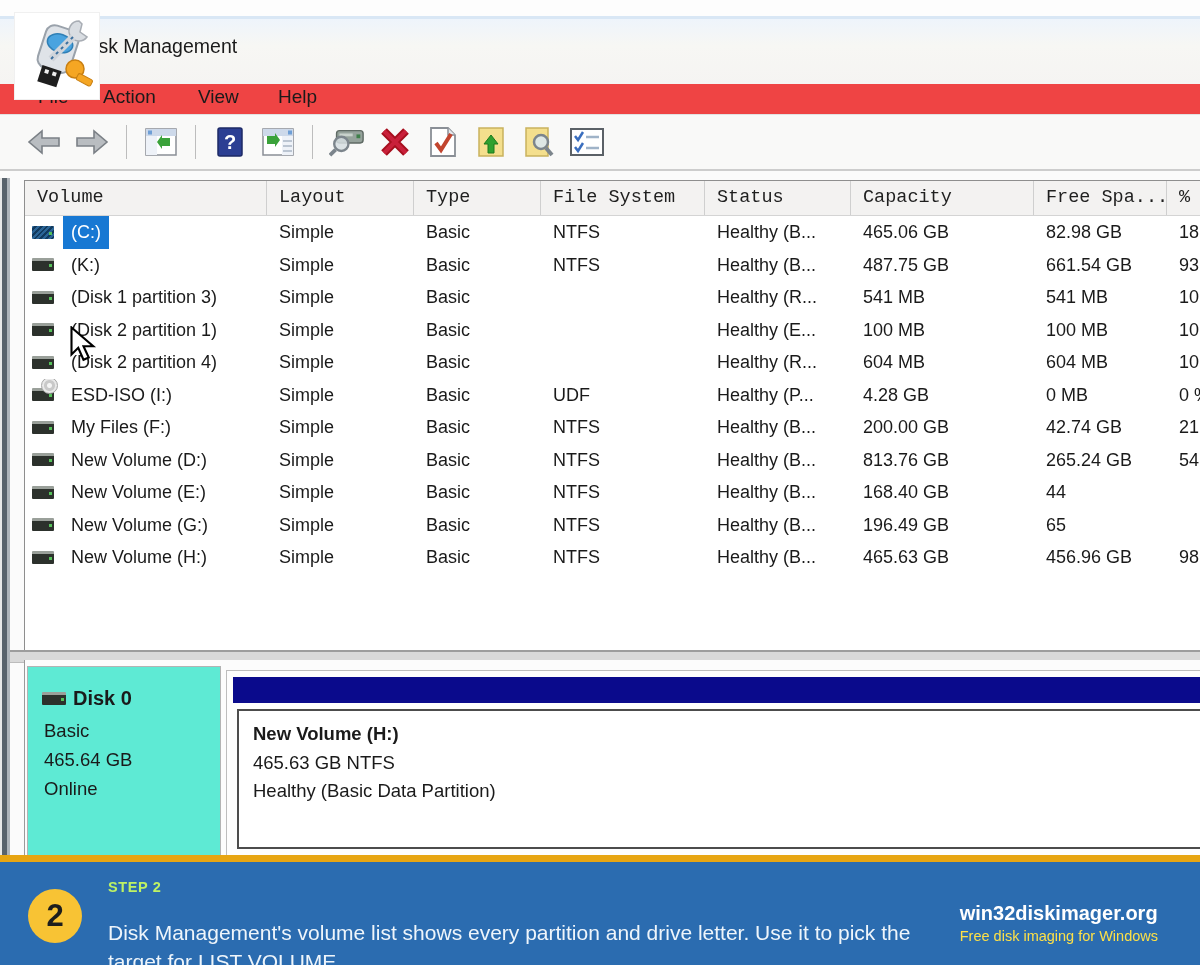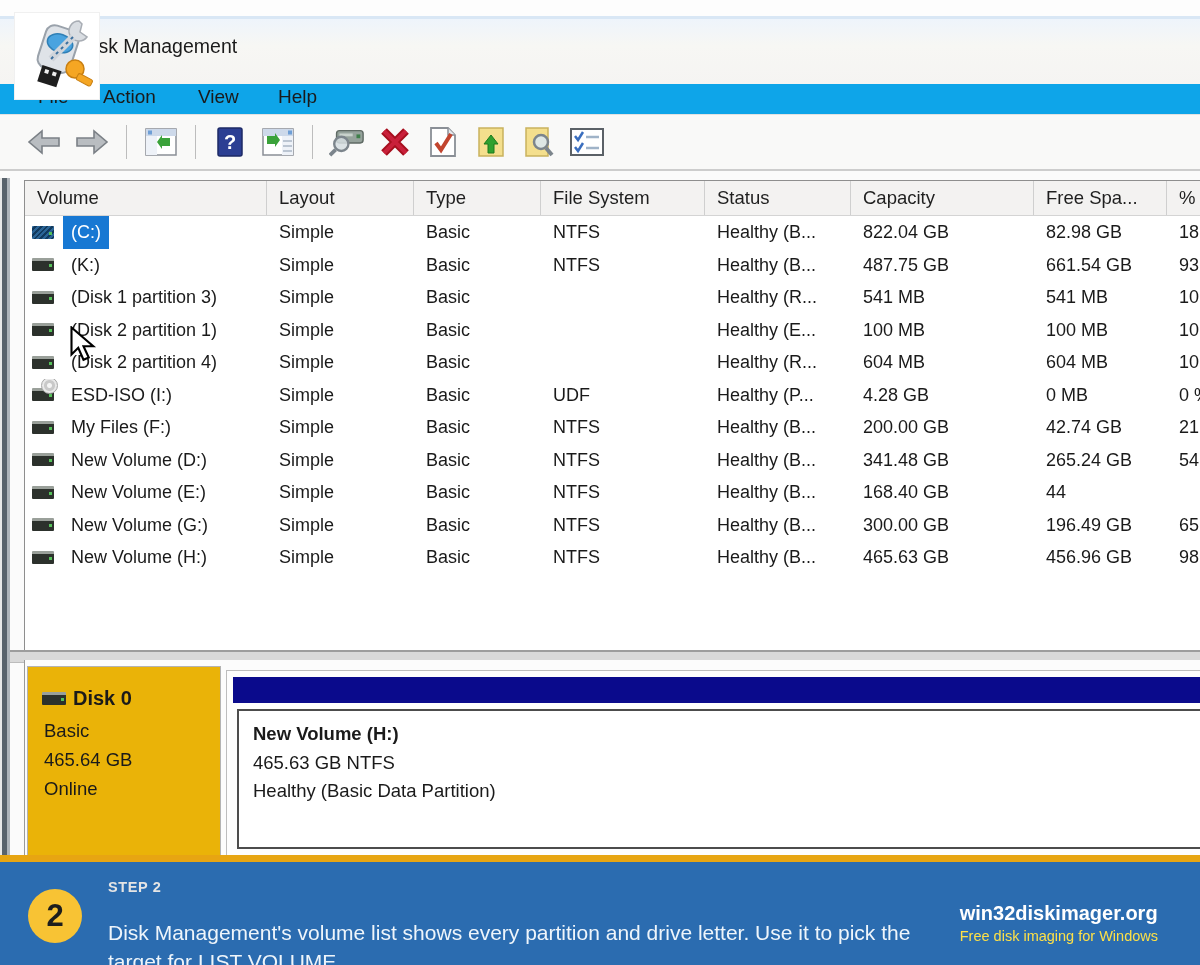--- a/index.html
+++ b/index.html
@@ -9,69 +9,69 @@
     background:#fbfbfb;color:#1a1a1a;
   }
   .window{position:absolute;inset:0;background:#fbfbfb;}
   .top-strip{position:absolute;top:0;left:0;right:0;height:16px;background:#fdfdfd;}
   .titlebar{position:absolute;top:16px;left:0;right:0;height:66px;
     background:linear-gradient(#eef4fb 0%,#f7f7f4 40%,#f5f4f2 100%);
     border-top:3px solid #d9e7f5;}
   .title{position:absolute;left:80px;top:16px;font-size:19.5px;color:#1b1b1b;}
   .logo-box{position:absolute;left:14px;top:12px;width:84px;height:86px;background:#fff;
     z-index:6;border:1px solid #f0f0f0;}
-  .menubar{position:absolute;top:84px;left:0;right:0;height:30px;background:#0ea5e9;
+  .menubar{position:absolute;top:84px;left:0;right:0;height:30px;background:#ef4444;
     border-bottom:1px solid #e2e2e2;font-size:19px;}
   .menu-item{position:absolute;top:2px;cursor:default;}
   .toolbar{position:absolute;top:115px;left:0;right:0;height:54px;background:#f9f9f8;
     border-bottom:2px solid #cdcdcd;display:flex;align-items:center;padding-left:26px;gap:12px;}
   .tbtn{width:36px;height:36px;display:flex;align-items:center;justify-content:center;}
   .tsep{width:1px;height:34px;background:#bdbdbd;margin:0 4px;}
   
   .vtable{position:absolute;top:180px;left:24px;width:1176px;height:470px;background:#fff;
     border-top:1px solid #8e8e8e;border-left:1px solid #8e8e8e;overflow:hidden;}
   .grid-row{display:grid;grid-template-columns:242px 147px 127px 164px 146px 183px 133px 80px;}
-  .thead{height:34px;background:#f3f2f1;border-bottom:1px solid #d4d4d4;}
+  .thead{height:34px;background:#f3f2f1;border-bottom:1px solid #d4d4d4;font-family:Liberation Mono, monospace;}
   .thead .hcell{line-height:33px;font-size:18.5px;padding-left:12px;border-right:1px solid #cfcfcf;
     white-space:nowrap;overflow:hidden;color:#1f1f1f;}
   .trow{height:32.5px;font-size:18px;}
   .trow .cell{line-height:32.5px;padding-left:12px;white-space:nowrap;overflow:hidden;}
   .trow .c-vol{display:flex;align-items:center;gap:9px;padding-left:7px;}
   .vicon{width:22px;height:13px;position:relative;flex:0 0 auto;
     background:linear-gradient(#9aa09a 0 3px,#2c312c 3px 100%);border-radius:1px;}
   .vicon::after{content:"";position:absolute;right:2px;top:6px;width:3px;height:3px;background:#55c05a;}
   .vicon.drive-c{background:repeating-linear-gradient(135deg,#2a6496 0 2px,#123a5e 2px 4px);}
   .vicon.disc::before{content:"";position:absolute;right:-4px;top:-11px;width:15px;height:15px;border-radius:50%;
     background:radial-gradient(circle,#f5f5f5 0 2px,#c9c9c9 3px 5px,#e9e9e9 6px);border:1px solid #a5a5a5;}
   .vlabel{padding:2px 8px;white-space:nowrap;}
   .vlabel.selected{background:var(--selection-blue,#1778d3);color:#fff;}
   
   .splitter{position:absolute;top:650px;left:10px;right:0;height:10px;background:#d9d9d9;
     border-top:2px solid #9d9d9d;border-bottom:1px solid #bcbcbc;}
   .diskview{position:absolute;top:660px;left:24px;right:0;height:200px;background:#fcfcfc;
     border-left:1px solid #9a9a9a;}
-  .disk-panel{position:absolute;left:2px;top:6px;width:192px;bottom:0;background:#eab308;
+  .disk-panel{position:absolute;left:2px;top:6px;width:192px;bottom:0;background:#5eead4;
     border:1px solid #b3b3b3;border-bottom:none;}
   .disk-title{margin:20px 0 6px 14px;font-weight:bold;font-size:20px;display:flex;gap:7px;align-items:center;}
   .disk-title .vicon{width:24px;}
   .disk-line{margin-left:16px;font-size:18.5px;line-height:29px;}
   .partition-cell{position:absolute;left:201px;top:10px;right:0;bottom:2px;background:#fdfdfd;
     border:1px solid #bdbdbd;border-right:none;}
   .part-band{position:absolute;top:6px;left:6px;right:0;height:26px;background:var(--partition-band-navy,#0a0a8c);}
   .part-box{position:absolute;top:38px;left:10px;right:-4px;bottom:8px;background:#fff;
     border:2px solid #4c4c4c;padding:9px 0 0 14px;font-size:18.5px;line-height:28.5px;}
   .part-box .bold{font-weight:bold;}
   
   .banner{position:absolute;left:0;right:0;bottom:0;height:103px;z-index:30;
     background:var(--banner-blue,#2b6cb0);border-top:7px solid var(--banner-gold,#e7a512);}
   .step-circle{position:absolute;left:28px;top:27px;width:54px;height:54px;border-radius:50%;
     background:var(--badge-yellow,#f8c334);color:#1d1d1d;font-size:31px;font-weight:bold;
     display:flex;align-items:center;justify-content:center;}
   .btext{position:absolute;left:108px;top:17px;}
-  .step-label{color:#e5e5e5;font-weight:bold;font-size:14.5px;letter-spacing:.6px;}
+  .step-label{color:#bef264;font-weight:bold;font-size:14.5px;letter-spacing:.6px;}
   .step-text{color:#eef5fb;font-size:21px;line-height:28.5px;width:858px;margin-top:24px;}
   .brand{position:absolute;right:42px;top:40px;}
   .brand-name{color:#fff;font-weight:bold;font-size:20px;}
   .brand-tag{color:#fde047;font-size:14.5px;margin-top:3px;}
   .left-edge{position:absolute;left:0;top:178px;bottom:110px;width:10px;z-index:5;
     background:linear-gradient(90deg,#e9e9e9 0 2px,#59636c 2px 7px,#aeb4ba 7px 10px);}
   .cursor{position:absolute;left:70px;top:326px;z-index:40;}
 </style>
 </head>
 <body>
@@ -208,21 +208,21 @@
     <div>
   <div class="grid-row trow">
     <div class="cell c-vol">
       <span class="vicon drive-c"></span>
       <span class="vlabel selected">(C:)</span>
     </div>
     <div class="cell">Simple</div>
     <div class="cell">Basic</div>
     <div class="cell">NTFS</div>
     <div class="cell">Healthy (B...</div>
-    <div class="cell">822.04 GB</div>
+    <div class="cell">465.06 GB</div>
     <div class="cell">82.98 GB</div>
     <div class="cell">18</div>
   </div>
 
   <div class="grid-row trow">
     <div class="cell c-vol">
       <span class="vicon drive"></span>
       <span class="vlabel">(K:)</span>
     </div>
     <div class="cell">Simple</div>
@@ -306,21 +306,21 @@
 
   <div class="grid-row trow">
     <div class="cell c-vol">
       <span class="vicon drive"></span>
       <span class="vlabel">New Volume (D:)</span>
     </div>
     <div class="cell">Simple</div>
     <div class="cell">Basic</div>
     <div class="cell">NTFS</div>
     <div class="cell">Healthy (B...</div>
-    <div class="cell">341.48 GB</div>
+    <div class="cell">813.76 GB</div>
     <div class="cell">265.24 GB</div>
     <div class="cell">54</div>
   </div>
 
   <div class="grid-row trow">
     <div class="cell c-vol">
       <span class="vicon drive"></span>
       <span class="vlabel">New Volume (E:)</span>
     </div>
     <div class="cell">Simple</div>
@@ -333,21 +333,20 @@
 
   <div class="grid-row trow">
     <div class="cell c-vol">
       <span class="vicon drive"></span>
       <span class="vlabel">New Volume (G:)</span>
     </div>
     <div class="cell">Simple</div>
     <div class="cell">Basic</div>
     <div class="cell">NTFS</div>
     <div class="cell">Healthy (B...</div>
-    <div class="cell">300.00 GB</div>
     <div class="cell">196.49 GB</div>
     <div class="cell">65</div>
   </div>
 
   <div class="grid-row trow">
     <div class="cell c-vol">
       <span class="vicon drive"></span>
       <span class="vlabel">New Volume (H:)</span>
     </div>
     <div class="cell">Simple</div>

